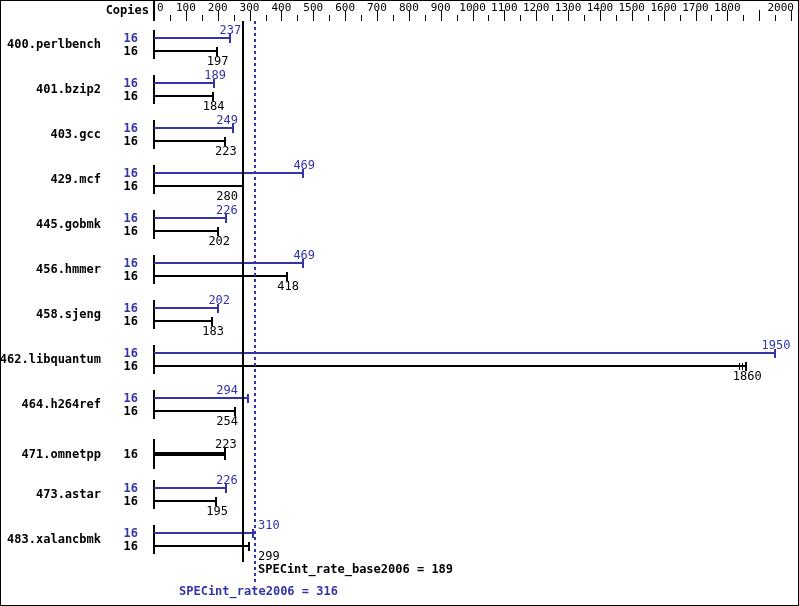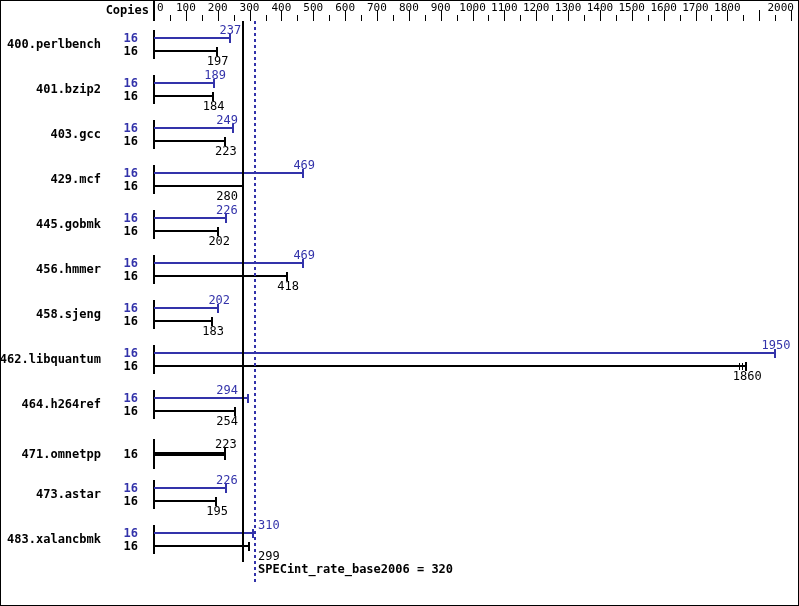--- a/index.html
+++ b/index.html
@@ -22,14 +22,15 @@
 </head>
 <body>
 
 <div class="chart">
   <div class="b12" id="copies-header" style="right:649px;top:3px;">Copies</div>
 
   <div id="axis" style="left:0;top:0;width:797px;height:604px;"><div style="position: absolute; left: 152px; top: 0px; width: 2px; height: 20px; background: rgb(0, 0, 0);"></div><div style="position: absolute; left: 153px; top: 9px; width: 1px; height: 11px; background: rgb(0, 0, 0);"></div><div class="t11" style="position: absolute; left: 156px; top: 1px;">0</div><div style="position: absolute; left: 168.9px; top: 14px; width: 1px; height: 6px; background: rgb(0, 0, 0);"></div><div style="position: absolute; left: 184.8px; top: 9px; width: 1px; height: 11px; background: rgb(0, 0, 0);"></div><div class="t11" style="position: absolute; left: 174.9px; top: 1px;">100</div><div style="position: absolute; left: 200.8px; top: 14px; width: 1px; height: 6px; background: rgb(0, 0, 0);"></div><div style="position: absolute; left: 216.7px; top: 9px; width: 1px; height: 11px; background: rgb(0, 0, 0);"></div><div class="t11" style="position: absolute; left: 206.8px; top: 1px;">200</div><div style="position: absolute; left: 232.6px; top: 14px; width: 1px; height: 6px; background: rgb(0, 0, 0);"></div><div style="position: absolute; left: 248.6px; top: 9px; width: 1px; height: 11px; background: rgb(0, 0, 0);"></div><div class="t11" style="position: absolute; left: 238.6px; top: 1px;">300</div><div style="position: absolute; left: 264.5px; top: 14px; width: 1px; height: 6px; background: rgb(0, 0, 0);"></div><div style="position: absolute; left: 280.4px; top: 9px; width: 1px; height: 11px; background: rgb(0, 0, 0);"></div><div class="t11" style="position: absolute; left: 270.5px; top: 1px;">400</div><div style="position: absolute; left: 296.3px; top: 14px; width: 1px; height: 6px; background: rgb(0, 0, 0);"></div><div style="position: absolute; left: 312.3px; top: 9px; width: 1px; height: 11px; background: rgb(0, 0, 0);"></div><div class="t11" style="position: absolute; left: 302.3px; top: 1px;">500</div><div style="position: absolute; left: 328.2px; top: 14px; width: 1px; height: 6px; background: rgb(0, 0, 0);"></div><div style="position: absolute; left: 344.1px; top: 9px; width: 1px; height: 11px; background: rgb(0, 0, 0);"></div><div class="t11" style="position: absolute; left: 334.2px; top: 1px;">600</div><div style="position: absolute; left: 360px; top: 14px; width: 1px; height: 6px; background: rgb(0, 0, 0);"></div><div style="position: absolute; left: 376px; top: 9px; width: 1px; height: 11px; background: rgb(0, 0, 0);"></div><div class="t11" style="position: absolute; left: 366px; top: 1px;">700</div><div style="position: absolute; left: 391.9px; top: 14px; width: 1px; height: 6px; background: rgb(0, 0, 0);"></div><div style="position: absolute; left: 407.8px; top: 9px; width: 1px; height: 11px; background: rgb(0, 0, 0);"></div><div class="t11" style="position: absolute; left: 397.9px; top: 1px;">800</div><div style="position: absolute; left: 423.7px; top: 14px; width: 1px; height: 6px; background: rgb(0, 0, 0);"></div><div style="position: absolute; left: 439.6px; top: 9px; width: 1px; height: 11px; background: rgb(0, 0, 0);"></div><div class="t11" style="position: absolute; left: 429.7px; top: 1px;">900</div><div style="position: absolute; left: 455.6px; top: 14px; width: 1px; height: 6px; background: rgb(0, 0, 0);"></div><div style="position: absolute; left: 471.5px; top: 9px; width: 1px; height: 11px; background: rgb(0, 0, 0);"></div><div class="t11" style="position: absolute; left: 458.3px; top: 1px;">1000</div><div style="position: absolute; left: 487.4px; top: 14px; width: 1px; height: 6px; background: rgb(0, 0, 0);"></div><div style="position: absolute; left: 503.4px; top: 9px; width: 1px; height: 11px; background: rgb(0, 0, 0);"></div><div class="t11" style="position: absolute; left: 490.1px; top: 1px;">1100</div><div style="position: absolute; left: 519.3px; top: 14px; width: 1px; height: 6px; background: rgb(0, 0, 0);"></div><div style="position: absolute; left: 535.2px; top: 9px; width: 1px; height: 11px; background: rgb(0, 0, 0);"></div><div class="t11" style="position: absolute; left: 522px; top: 1px;">1200</div><div style="position: absolute; left: 551.1px; top: 14px; width: 1px; height: 6px; background: rgb(0, 0, 0);"></div><div style="position: absolute; left: 567px; top: 9px; width: 1px; height: 11px; background: rgb(0, 0, 0);"></div><div class="t11" style="position: absolute; left: 553.8px; top: 1px;">1300</div><div style="position: absolute; left: 583px; top: 14px; width: 1px; height: 6px; background: rgb(0, 0, 0);"></div><div style="position: absolute; left: 598.9px; top: 9px; width: 1px; height: 11px; background: rgb(0, 0, 0);"></div><div class="t11" style="position: absolute; left: 585.7px; top: 1px;">1400</div><div style="position: absolute; left: 614.8px; top: 14px; width: 1px; height: 6px; background: rgb(0, 0, 0);"></div><div style="position: absolute; left: 630.8px; top: 9px; width: 1px; height: 11px; background: rgb(0, 0, 0);"></div><div class="t11" style="position: absolute; left: 617.5px; top: 1px;">1500</div><div style="position: absolute; left: 646.7px; top: 14px; width: 1px; height: 6px; background: rgb(0, 0, 0);"></div><div style="position: absolute; left: 662.6px; top: 9px; width: 1px; height: 11px; background: rgb(0, 0, 0);"></div><div class="t11" style="position: absolute; left: 649.4px; top: 1px;">1600</div><div style="position: absolute; left: 678.5px; top: 14px; width: 1px; height: 6px; background: rgb(0, 0, 0);"></div><div style="position: absolute; left: 694.5px; top: 9px; width: 1px; height: 11px; background: rgb(0, 0, 0);"></div><div class="t11" style="position: absolute; left: 681.2px; top: 1px;">1700</div><div style="position: absolute; left: 710.4px; top: 14px; width: 1px; height: 6px; background: rgb(0, 0, 0);"></div><div style="position: absolute; left: 726.3px; top: 9px; width: 1px; height: 11px; background: rgb(0, 0, 0);"></div><div class="t11" style="position: absolute; left: 713.1px; top: 1px;">1800</div><div style="position: absolute; left: 742.2px; top: 14px; width: 1px; height: 6px; background: rgb(0, 0, 0);"></div><div style="position: absolute; left: 758.1px; top: 9px; width: 1px; height: 11px; background: rgb(0, 0, 0);"></div><div style="position: absolute; left: 774.1px; top: 14px; width: 1px; height: 6px; background: rgb(0, 0, 0);"></div><div style="position: absolute; left: 790px; top: 9px; width: 1px; height: 11px; background: rgb(0, 0, 0);"></div><div class="t11" style="position: absolute; left: 766.5px; top: 1px;">2000</div></div>
   <div id="plot" style="left:0;top:0;width:797px;height:604px;"><div class="b12" style="position: absolute; right: 697px; top: 37px;">400.perlbench</div><div style="position: absolute; left: 152px; top: 29px; width: 2px; height: 29px; background: rgb(0, 0, 0);"></div><div class="b12 blue" style="position: absolute; right: 660px; top: 31px;">16</div><div class="b12" style="position: absolute; right: 660px; top: 44px;">16</div><div style="position: absolute; left: 153px; top: 36px; width: 75.5px; height: 2px; background: rgb(51, 51, 170);"></div><div style="position: absolute; left: 227.5px; top: 33px; width: 2px; height: 9px; background: rgb(51, 51, 170);"></div><div style="position: absolute; left: 153px; top: 49px; width: 62.7px; height: 2px; background: rgb(0, 0, 0);"></div><div style="position: absolute; left: 214.7px; top: 46px; width: 2px; height: 9px; background: rgb(0, 0, 0);"></div><div class="vlab" style="position: absolute; left: 218.5px; top: 23px; color: rgb(51, 51, 170);">237</div><div class="vlab" style="position: absolute; left: 205.8px; top: 54px; color: rgb(0, 0, 0);">197</div><div class="b12" style="position: absolute; right: 697px; top: 82px;">401.bzip2</div><div style="position: absolute; left: 152px; top: 74px; width: 2px; height: 29px; background: rgb(0, 0, 0);"></div><div class="b12 blue" style="position: absolute; right: 660px; top: 76px;">16</div><div class="b12" style="position: absolute; right: 660px; top: 89px;">16</div><div style="position: absolute; left: 153px; top: 81px; width: 60.2px; height: 2px; background: rgb(51, 51, 170);"></div><div style="position: absolute; left: 212.2px; top: 78px; width: 2px; height: 9px; background: rgb(51, 51, 170);"></div><div style="position: absolute; left: 153px; top: 94px; width: 58.6px; height: 2px; background: rgb(0, 0, 0);"></div><div style="position: absolute; left: 210.6px; top: 91px; width: 2px; height: 9px; background: rgb(0, 0, 0);"></div><div class="vlab" style="position: absolute; left: 203.2px; top: 68px; color: rgb(51, 51, 170);">189</div><div class="vlab" style="position: absolute; left: 201.7px; top: 99px; color: rgb(0, 0, 0);">184</div><div class="b12" style="position: absolute; right: 697px; top: 127px;">403.gcc</div><div style="position: absolute; left: 152px; top: 119px; width: 2px; height: 29px; background: rgb(0, 0, 0);"></div><div class="b12 blue" style="position: absolute; right: 660px; top: 121px;">16</div><div class="b12" style="position: absolute; right: 660px; top: 134px;">16</div><div style="position: absolute; left: 153px; top: 126px; width: 79.3px; height: 2px; background: rgb(51, 51, 170);"></div><div style="position: absolute; left: 231.3px; top: 123px; width: 2px; height: 9px; background: rgb(51, 51, 170);"></div><div style="position: absolute; left: 153px; top: 139px; width: 71px; height: 2px; background: rgb(0, 0, 0);"></div><div style="position: absolute; left: 223px; top: 136px; width: 2px; height: 9px; background: rgb(0, 0, 0);"></div><div class="vlab" style="position: absolute; right: 560px; top: 113px; color: rgb(51, 51, 170);">249</div><div class="vlab" style="position: absolute; left: 214.1px; top: 144px; color: rgb(0, 0, 0);">223</div><div class="b12" style="position: absolute; right: 697px; top: 172px;">429.mcf</div><div style="position: absolute; left: 152px; top: 164px; width: 2px; height: 29px; background: rgb(0, 0, 0);"></div><div class="b12 blue" style="position: absolute; right: 660px; top: 166px;">16</div><div class="b12" style="position: absolute; right: 660px; top: 179px;">16</div><div style="position: absolute; left: 153px; top: 171px; width: 149.4px; height: 2px; background: rgb(51, 51, 170);"></div><div style="position: absolute; left: 301.4px; top: 168px; width: 2px; height: 9px; background: rgb(51, 51, 170);"></div><div style="position: absolute; left: 153px; top: 184px; width: 89.2px; height: 2px; background: rgb(0, 0, 0);"></div><div style="position: absolute; left: 241.2px; top: 181px; width: 2px; height: 9px; background: rgb(0, 0, 0);"></div><div class="vlab" style="position: absolute; left: 292.4px; top: 158px; color: rgb(51, 51, 170);">469</div><div class="vlab" style="position: absolute; right: 560px; top: 189px; color: rgb(0, 0, 0);">280</div><div class="b12" style="position: absolute; right: 697px; top: 217px;">445.gobmk</div><div style="position: absolute; left: 152px; top: 209px; width: 2px; height: 29px; background: rgb(0, 0, 0);"></div><div class="b12 blue" style="position: absolute; right: 660px; top: 211px;">16</div><div class="b12" style="position: absolute; right: 660px; top: 224px;">16</div><div style="position: absolute; left: 153px; top: 216px; width: 72px; height: 2px; background: rgb(51, 51, 170);"></div><div style="position: absolute; left: 224px; top: 213px; width: 2px; height: 9px; background: rgb(51, 51, 170);"></div><div style="position: absolute; left: 153px; top: 229px; width: 64.3px; height: 2px; background: rgb(0, 0, 0);"></div><div style="position: absolute; left: 216.3px; top: 226px; width: 2px; height: 9px; background: rgb(0, 0, 0);"></div><div class="vlab" style="position: absolute; left: 215px; top: 203px; color: rgb(51, 51, 170);">226</div><div class="vlab" style="position: absolute; left: 207.4px; top: 234px; color: rgb(0, 0, 0);">202</div><div class="b12" style="position: absolute; right: 697px; top: 262px;">456.hmmer</div><div style="position: absolute; left: 152px; top: 254px; width: 2px; height: 29px; background: rgb(0, 0, 0);"></div><div class="b12 blue" style="position: absolute; right: 660px; top: 256px;">16</div><div class="b12" style="position: absolute; right: 660px; top: 269px;">16</div><div style="position: absolute; left: 153px; top: 261px; width: 149.4px; height: 2px; background: rgb(51, 51, 170);"></div><div style="position: absolute; left: 301.4px; top: 258px; width: 2px; height: 9px; background: rgb(51, 51, 170);"></div><div style="position: absolute; left: 153px; top: 274px; width: 133.1px; height: 2px; background: rgb(0, 0, 0);"></div><div style="position: absolute; left: 285.1px; top: 271px; width: 2px; height: 9px; background: rgb(0, 0, 0);"></div><div class="vlab" style="position: absolute; left: 292.4px; top: 248px; color: rgb(51, 51, 170);">469</div><div class="vlab" style="position: absolute; left: 276.2px; top: 279px; color: rgb(0, 0, 0);">418</div><div class="b12" style="position: absolute; right: 697px; top: 307px;">458.sjeng</div><div style="position: absolute; left: 152px; top: 299px; width: 2px; height: 29px; background: rgb(0, 0, 0);"></div><div class="b12 blue" style="position: absolute; right: 660px; top: 301px;">16</div><div class="b12" style="position: absolute; right: 660px; top: 314px;">16</div><div style="position: absolute; left: 153px; top: 306px; width: 64.3px; height: 2px; background: rgb(51, 51, 170);"></div><div style="position: absolute; left: 216.3px; top: 303px; width: 2px; height: 9px; background: rgb(51, 51, 170);"></div><div style="position: absolute; left: 153px; top: 319px; width: 58.3px; height: 2px; background: rgb(0, 0, 0);"></div><div style="position: absolute; left: 210.3px; top: 316px; width: 2px; height: 9px; background: rgb(0, 0, 0);"></div><div class="vlab" style="position: absolute; left: 207.4px; top: 293px; color: rgb(51, 51, 170);">202</div><div class="vlab" style="position: absolute; left: 201.3px; top: 324px; color: rgb(0, 0, 0);">183</div><div class="b12" style="position: absolute; right: 697px; top: 352px;">462.libquantum</div><div style="position: absolute; left: 152px; top: 344px; width: 2px; height: 29px; background: rgb(0, 0, 0);"></div><div class="b12 blue" style="position: absolute; right: 660px; top: 346px;">16</div><div class="b12" style="position: absolute; right: 660px; top: 359px;">16</div><div style="position: absolute; left: 153px; top: 351px; width: 621.1px; height: 2px; background: rgb(51, 51, 170);"></div><div style="position: absolute; left: 773.1px; top: 348px; width: 2px; height: 9px; background: rgb(51, 51, 170);"></div><div style="position: absolute; left: 153px; top: 364px; width: 592.4px; height: 2px; background: rgb(0, 0, 0);"></div><div style="position: absolute; left: 744.4px; top: 361px; width: 2px; height: 9px; background: rgb(0, 0, 0);"></div><div style="position: absolute; left: 738.4px; top: 362px; width: 1px; height: 7px; background: rgb(0, 0, 0);"></div><div style="position: absolute; left: 741.4px; top: 362px; width: 1px; height: 7px; background: rgb(0, 0, 0);"></div><div class="vlab" style="position: absolute; left: 760.5px; top: 338px; color: rgb(51, 51, 170);">1950</div><div class="vlab" style="position: absolute; left: 731.8px; top: 369px; color: rgb(0, 0, 0);">1860</div><div class="b12" style="position: absolute; right: 697px; top: 397px;">464.h264ref</div><div style="position: absolute; left: 152px; top: 389px; width: 2px; height: 29px; background: rgb(0, 0, 0);"></div><div class="b12 blue" style="position: absolute; right: 660px; top: 391px;">16</div><div class="b12" style="position: absolute; right: 660px; top: 404px;">16</div><div style="position: absolute; left: 153px; top: 396px; width: 93.6px; height: 2px; background: rgb(51, 51, 170);"></div><div style="position: absolute; left: 245.6px; top: 393px; width: 2px; height: 9px; background: rgb(51, 51, 170);"></div><div style="position: absolute; left: 153px; top: 409px; width: 80.9px; height: 2px; background: rgb(0, 0, 0);"></div><div style="position: absolute; left: 232.9px; top: 406px; width: 2px; height: 9px; background: rgb(0, 0, 0);"></div><div class="vlab" style="position: absolute; right: 560px; top: 383px; color: rgb(51, 51, 170);">294</div><div class="vlab" style="position: absolute; right: 560px; top: 414px; color: rgb(0, 0, 0);">254</div><div class="b12" style="position: absolute; right: 697px; top: 447px;">471.omnetpp</div><div style="position: absolute; left: 152px; top: 438px; width: 2px; height: 30px; background: rgb(0, 0, 0);"></div><div class="b12" style="position: absolute; right: 660px; top: 447px;">16</div><div style="position: absolute; left: 153px; top: 451px; width: 71px; height: 4px; background: rgb(0, 0, 0);"></div><div style="position: absolute; left: 223px; top: 447px; width: 2px; height: 12px; background: rgb(0, 0, 0);"></div><div class="vlab" style="position: absolute; left: 214.1px; top: 437px; color: rgb(0, 0, 0);">223</div><div class="b12" style="position: absolute; right: 697px; top: 487px;">473.astar</div><div style="position: absolute; left: 152px; top: 479px; width: 2px; height: 29px; background: rgb(0, 0, 0);"></div><div class="b12 blue" style="position: absolute; right: 660px; top: 481px;">16</div><div class="b12" style="position: absolute; right: 660px; top: 494px;">16</div><div style="position: absolute; left: 153px; top: 486px; width: 72px; height: 2px; background: rgb(51, 51, 170);"></div><div style="position: absolute; left: 224px; top: 483px; width: 2px; height: 9px; background: rgb(51, 51, 170);"></div><div style="position: absolute; left: 153px; top: 499px; width: 62.1px; height: 2px; background: rgb(0, 0, 0);"></div><div style="position: absolute; left: 214.1px; top: 496px; width: 2px; height: 9px; background: rgb(0, 0, 0);"></div><div class="vlab" style="position: absolute; left: 215px; top: 473px; color: rgb(51, 51, 170);">226</div><div class="vlab" style="position: absolute; left: 205.2px; top: 504px; color: rgb(0, 0, 0);">195</div><div class="b12" style="position: absolute; right: 697px; top: 532px;">483.xalancbmk</div><div style="position: absolute; left: 152px; top: 524px; width: 2px; height: 29px; background: rgb(0, 0, 0);"></div><div class="b12 blue" style="position: absolute; right: 660px; top: 526px;">16</div><div class="b12" style="position: absolute; right: 660px; top: 539px;">16</div><div style="position: absolute; left: 153px; top: 531px; width: 98.7px; height: 2px; background: rgb(51, 51, 170);"></div><div style="position: absolute; left: 250.7px; top: 528px; width: 2px; height: 9px; background: rgb(51, 51, 170);"></div><div style="position: absolute; left: 153px; top: 544px; width: 95.2px; height: 2px; background: rgb(0, 0, 0);"></div><div style="position: absolute; left: 247.2px; top: 541px; width: 2px; height: 9px; background: rgb(0, 0, 0);"></div><div class="vlab" style="position: absolute; left: 257px; top: 518px; color: rgb(51, 51, 170);">310</div><div class="vlab" style="position: absolute; left: 257px; top: 549px; color: rgb(0, 0, 0);">299</div></div>
   <div id="reflines" style="left:0;top:0;width:797px;height:604px;"><div style="position: absolute; left: 240.5px; top: 20px; width: 2px; height: 541px; background: rgb(0, 0, 0);"></div><div class="dotline" style="position: absolute; left: 252.6px; top: 20px; height: 563px;"></div></div>
 
-  <div class="b12" style="left:257px;top:562px;">SPECint_rate_base2006 = 320</div>
+  <div class="b12" style="left:257px;top:562px;">SPECint_rate_base2006 = 189</div>
+  <div class="b12 blue" style="left:178px;top:584px;">SPECint_rate2006 = 316</div>
 </div>
 
 </body></html>

